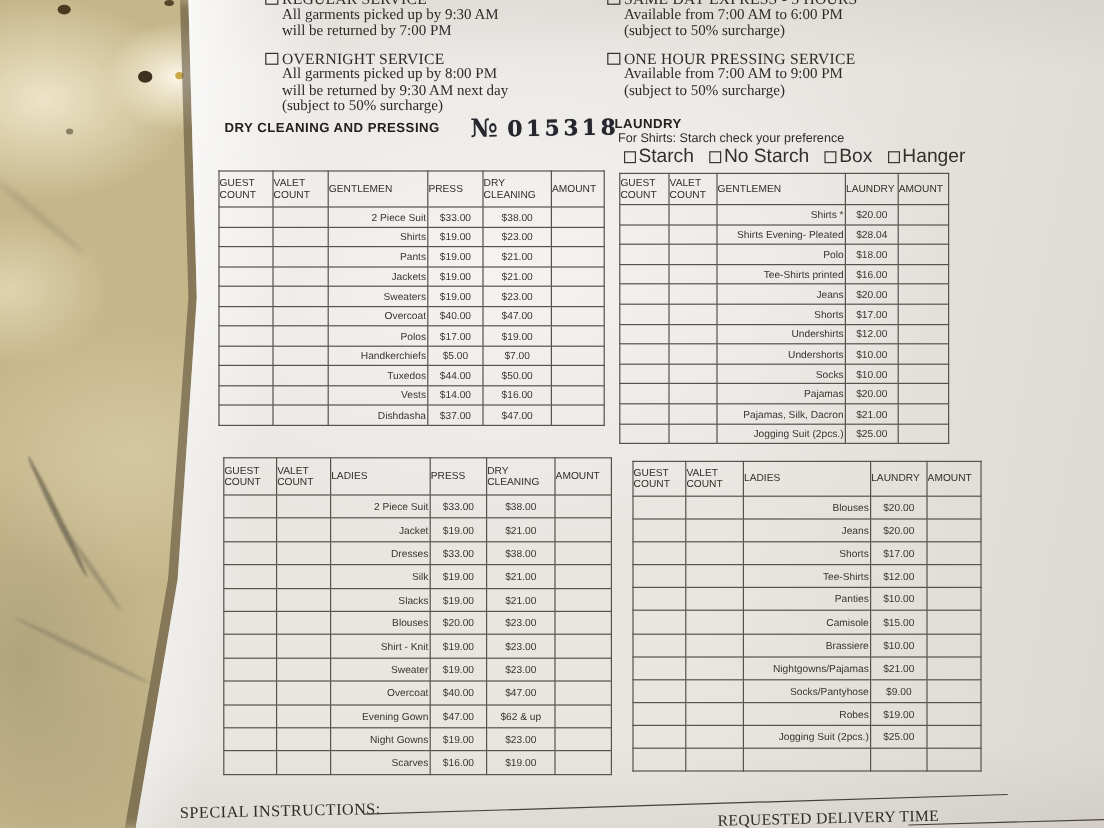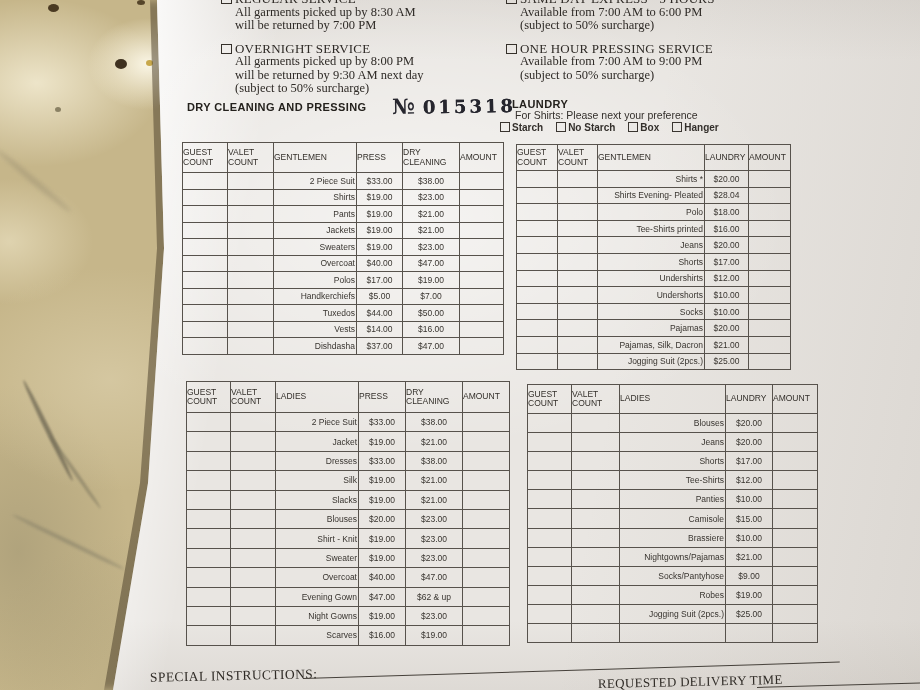--- a/index.html
+++ b/index.html
@@ -43,21 +43,21 @@
   .svc-lines{padding-left:14px;}
   .cb{display:inline-block;width:9px;height:8px;border:1.3px solid #35302a;margin-top:2px;flex:0 0 auto;}
   .cb2{display:inline-block;width:8px;height:8px;border:1.2px solid #3a3530;margin-right:2px;vertical-align:-1px;}
   
   .sec-title{position:absolute;font-weight:bold;font-size:11px;letter-spacing:.4px;color:#24211d;}
   .stamp{position:absolute;left:392px;top:93px;color:#26262e;font-family:"DejaVu Serif",serif;
          font-weight:bold;transform:rotate(-1deg);white-space:nowrap;}
   .stamp .no{font-size:21px;}
   .stamp .digits{font-size:18px;letter-spacing:3px;margin-left:8px;text-shadow:0 0 .6px #26262e;}
   .pref-label{position:absolute;left:515px;top:109px;font-size:10.5px;color:#332f2b;}
-  .pref-row{position:absolute;left:500px;top:122px;font-size:10px;color:#332f2b;display:flex;gap:13px;font-weight:bold;}
+  .pref-row{position:absolute;left:520px;top:122px;font-size:16px;color:#332f2b;display:flex;gap:13px;}
   .pref-row .opt{white-space:nowrap;}
   
   .tbl{position:absolute;}
   .tbl table{border-collapse:collapse;table-layout:fixed;}
   .tbl th,.tbl td{border:1px solid #57524c;color:#38342f;font-size:8.5px;overflow:hidden;}
   .tbl th{font-weight:normal;font-size:8.5px;line-height:9.5px;text-align:left;padding:1px 0;color:#332f2a;}
   .tbl td.ic{text-align:right;padding-left:6px;}
   .tbl td.pc{text-align:center;}
   .t1 thead tr{height:30px;} .t1 tbody tr{height:16.5px;}
   .t2 thead tr{height:26px;} .t2 tbody tr{height:16.6px;}
@@ -89,21 +89,21 @@
   <div class="paper-shadow"></div>
   <div class="paper">
 
     <div class="svc-col" style="left:221px;top:-8px;width:270px;">
         <div class="svc">
           <div class="svc-title">
             <span class="cb"></span>
             <span>REGULAR SERVICE</span>
           </div>
           <div class="svc-lines">
-            <div>All garments picked up by 8:30 AM</div>
+            <div>All garments picked up by 9:30 AM</div>
             <div>will be returned by 7:00 PM</div>
           </div>
         </div>
         <div class="svc">
           <div class="svc-title">
             <span class="cb"></span>
             <span>OVERNIGHT SERVICE</span>
           </div>
           <div class="svc-lines">
             <div>All garments picked up by 8:00 PM</div>
@@ -133,21 +133,21 @@
             <div>(subject to 50% surcharge)</div>
           </div>
         </div>
       </div>
 
     <div class="sec-title" style="left:187px;top:101px;">DRY CLEANING AND PRESSING</div>
     <div class="stamp">
       <span class="no">№</span><span class="digits">015318</span>
     </div>
     <div class="sec-title" style="left:512px;top:98px;">LAUNDRY</div>
-    <div class="pref-label">For Shirts: Please next your preference</div>
+    <div class="pref-label">For Shirts: Starch check your preference</div>
     <div class="pref-row">
         <span class="opt"><span class="cb2"></span><span>Starch</span></span>
         <span class="opt"><span class="cb2"></span><span>No Starch</span></span>
         <span class="opt"><span class="cb2"></span><span>Box</span></span>
         <span class="opt"><span class="cb2"></span><span>Hanger</span></span>
       </div>
 
     <div class="tbl t1" style="left:182px;top:142px;">
         <table style="width: 321px;">
           <colgroup>

